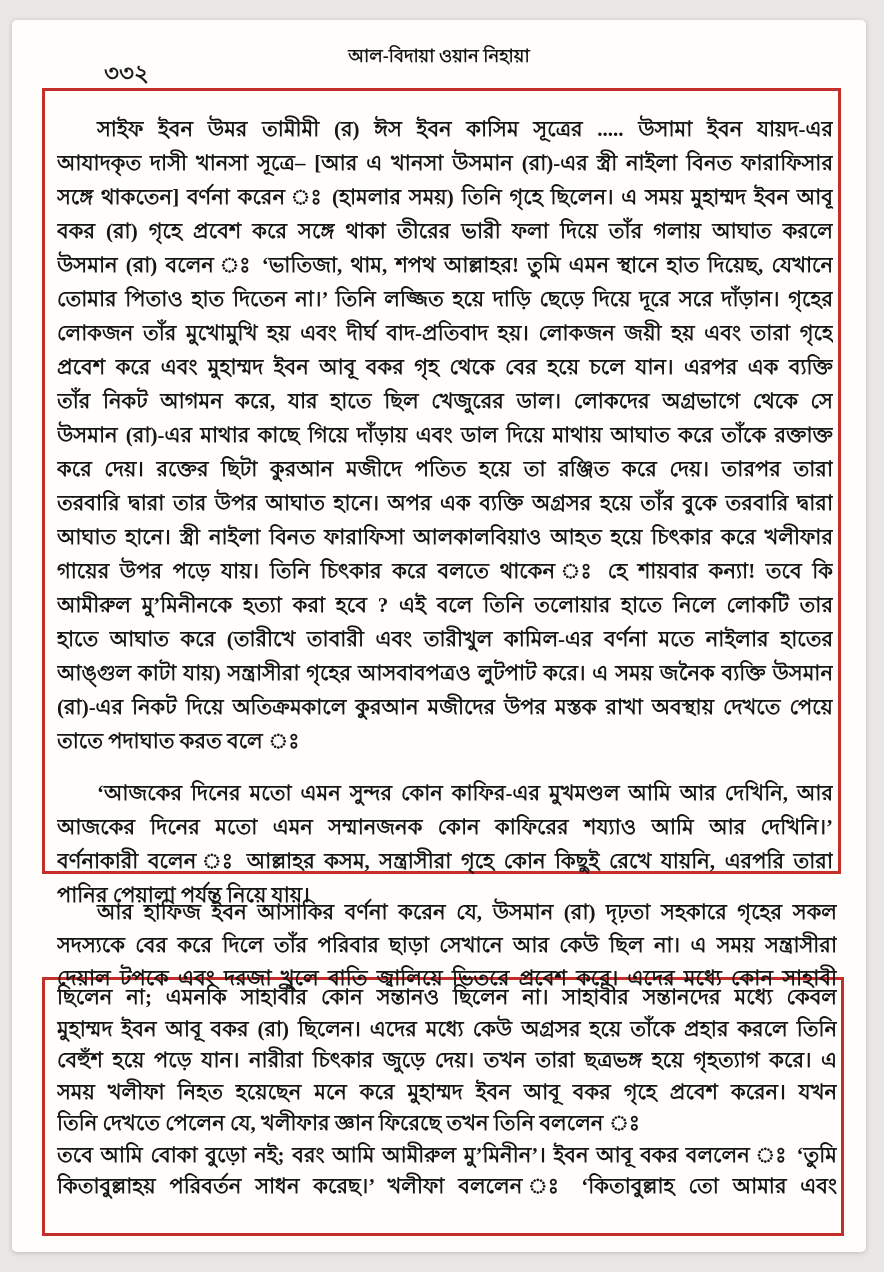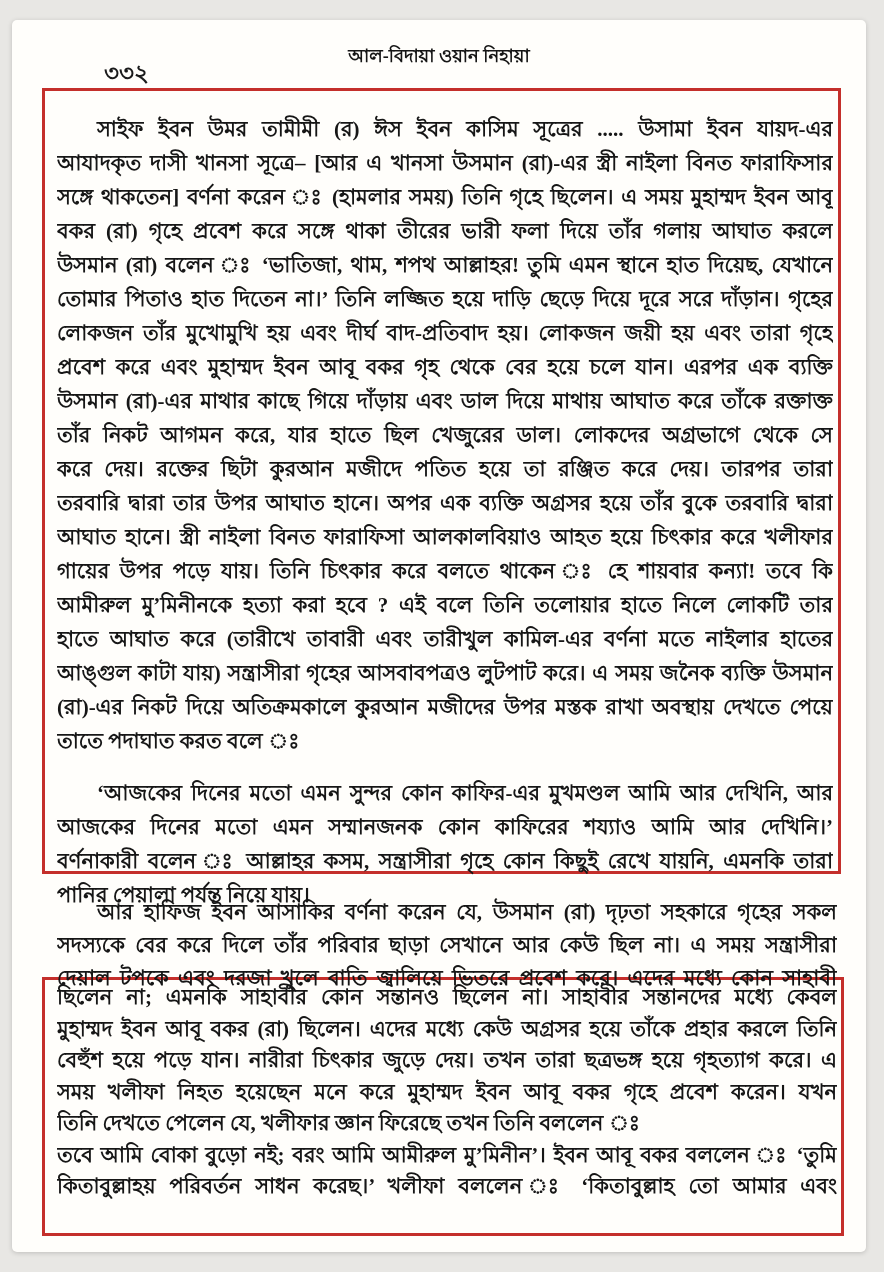--- a/index.html
+++ b/index.html
@@ -80,34 +80,34 @@
 
   <div class="textblock box1-text">
       <div class="line indent">সাইফ ইবন উমর তামীমী (র) ঈস ইবন কাসিম সূত্রের ..... উসামা ইবন যায়দ-এর</div>
       <div class="line">আযাদকৃত দাসী খানসা সূত্রে– [আর এ খানসা উসমান (রা)-এর স্ত্রী নাইলা বিনত ফারাফিসার</div>
       <div class="line">সঙ্গে থাকতেন] বর্ণনা করেন ঃ (হামলার সময়) তিনি গৃহে ছিলেন। এ সময় মুহাম্মদ ইবন আবূ</div>
       <div class="line">বকর (রা) গৃহে প্রবেশ করে সঙ্গে থাকা তীরের ভারী ফলা দিয়ে তাঁর গলায় আঘাত করলে</div>
       <div class="line">উসমান (রা) বলেন ঃ ‘ভাতিজা, থাম, শপথ আল্লাহর! তুমি এমন স্থানে হাত দিয়েছ, যেখানে</div>
       <div class="line">তোমার পিতাও হাত দিতেন না।’ তিনি লজ্জিত হয়ে দাড়ি ছেড়ে দিয়ে দূরে সরে দাঁড়ান। গৃহের</div>
       <div class="line">লোকজন তাঁর মুখোমুখি হয় এবং দীর্ঘ বাদ-প্রতিবাদ হয়। লোকজন জয়ী হয় এবং তারা গৃহে</div>
       <div class="line">প্রবেশ করে এবং মুহাম্মদ ইবন আবূ বকর গৃহ থেকে বের হয়ে চলে যান। এরপর এক ব্যক্তি</div>
+      <div class="line">তাঁর নিকট আগমন করে, যার হাতে ছিল খেজুরের ডাল। লোকদের অগ্রভাগে থেকে সে</div>
       <div class="line">উসমান (রা)-এর মাথার কাছে গিয়ে দাঁড়ায় এবং ডাল দিয়ে মাথায় আঘাত করে তাঁকে রক্তাক্ত</div>
-      <div class="line">তাঁর নিকট আগমন করে, যার হাতে ছিল খেজুরের ডাল। লোকদের অগ্রভাগে থেকে সে</div>
       <div class="line">করে দেয়। রক্তের ছিটা কুরআন মজীদে পতিত হয়ে তা রঞ্জিত করে দেয়। তারপর তারা</div>
       <div class="line">তরবারি দ্বারা তার উপর আঘাত হানে। অপর এক ব্যক্তি অগ্রসর হয়ে তাঁর বুকে তরবারি দ্বারা</div>
       <div class="line">আঘাত হানে। স্ত্রী নাইলা বিনত ফারাফিসা আলকালবিয়াও আহত হয়ে চিৎকার করে খলীফার</div>
       <div class="line">গায়ের উপর পড়ে যায়। তিনি চিৎকার করে বলতে থাকেন ঃ হে শায়বার কন্যা! তবে কি</div>
       <div class="line">আমীরুল মু’মিনীনকে হত্যা করা হবে ? এই বলে তিনি তলোয়ার হাতে নিলে লোকটি তার</div>
       <div class="line">হাতে আঘাত করে (তারীখে তাবারী এবং তারীখুল কামিল-এর বর্ণনা মতে নাইলার হাতের</div>
       <div class="line">আঙ্গুল কাটা যায়) সন্ত্রাসীরা গৃহের আসবাবপত্রও লুটপাট করে। এ সময় জনৈক ব্যক্তি উসমান</div>
       <div class="line">(রা)-এর নিকট দিয়ে অতিক্রমকালে কুরআন মজীদের উপর মস্তক রাখা অবস্থায় দেখতে পেয়ে</div>
       <div class="line end">তাতে পদাঘাত করত বলে ঃ</div>
       <div class="line indent">‘আজকের দিনের মতো এমন সুন্দর কোন কাফির-এর মুখমণ্ডল আমি আর দেখিনি, আর</div>
       <div class="line">আজকের দিনের মতো এমন সম্মানজনক কোন কাফিরের শয্যাও আমি আর দেখিনি।’</div>
-      <div class="line">বর্ণনাকারী বলেন ঃ আল্লাহর কসম, সন্ত্রাসীরা গৃহে কোন কিছুই রেখে যায়নি, এমনকি তারা</div>
+      <div class="line">বর্ণনাকারী বলেন ঃ আল্লাহর কসম, সন্ত্রাসীরা গৃহে কোন কিছুই রেখে যায়নি, এরপরি তারা</div>
       <div class="line end">পানির পেয়ালা পর্যন্ত নিয়ে যায়।</div>
     </div>
 
   <div class="textblock mid-text">
       <div class="line indent">আর হাফিজ ইবন আসাকির বর্ণনা করেন যে, উসমান (রা) দৃঢ়তা সহকারে গৃহের সকল</div>
       <div class="line">সদস্যকে বের করে দিলে তাঁর পরিবার ছাড়া সেখানে আর কেউ ছিল না। এ সময় সন্ত্রাসীরা</div>
       <div class="line">দেয়াল টপকে এবং দরজা খুলে বাতি জ্বালিয়ে ভিতরে প্রবেশ করে। এদের মধ্যে কোন সাহাবী</div>
     </div>
 
   <div class="textblock box2-text">

